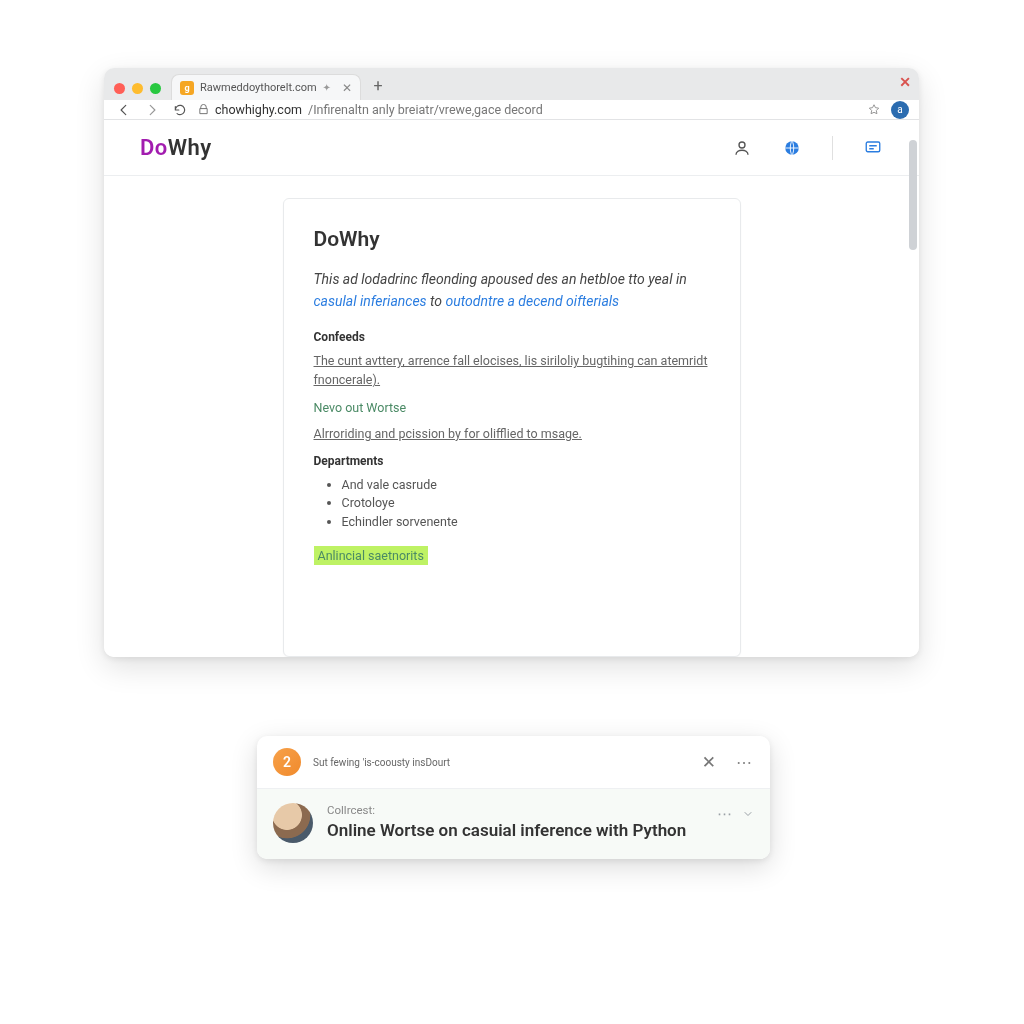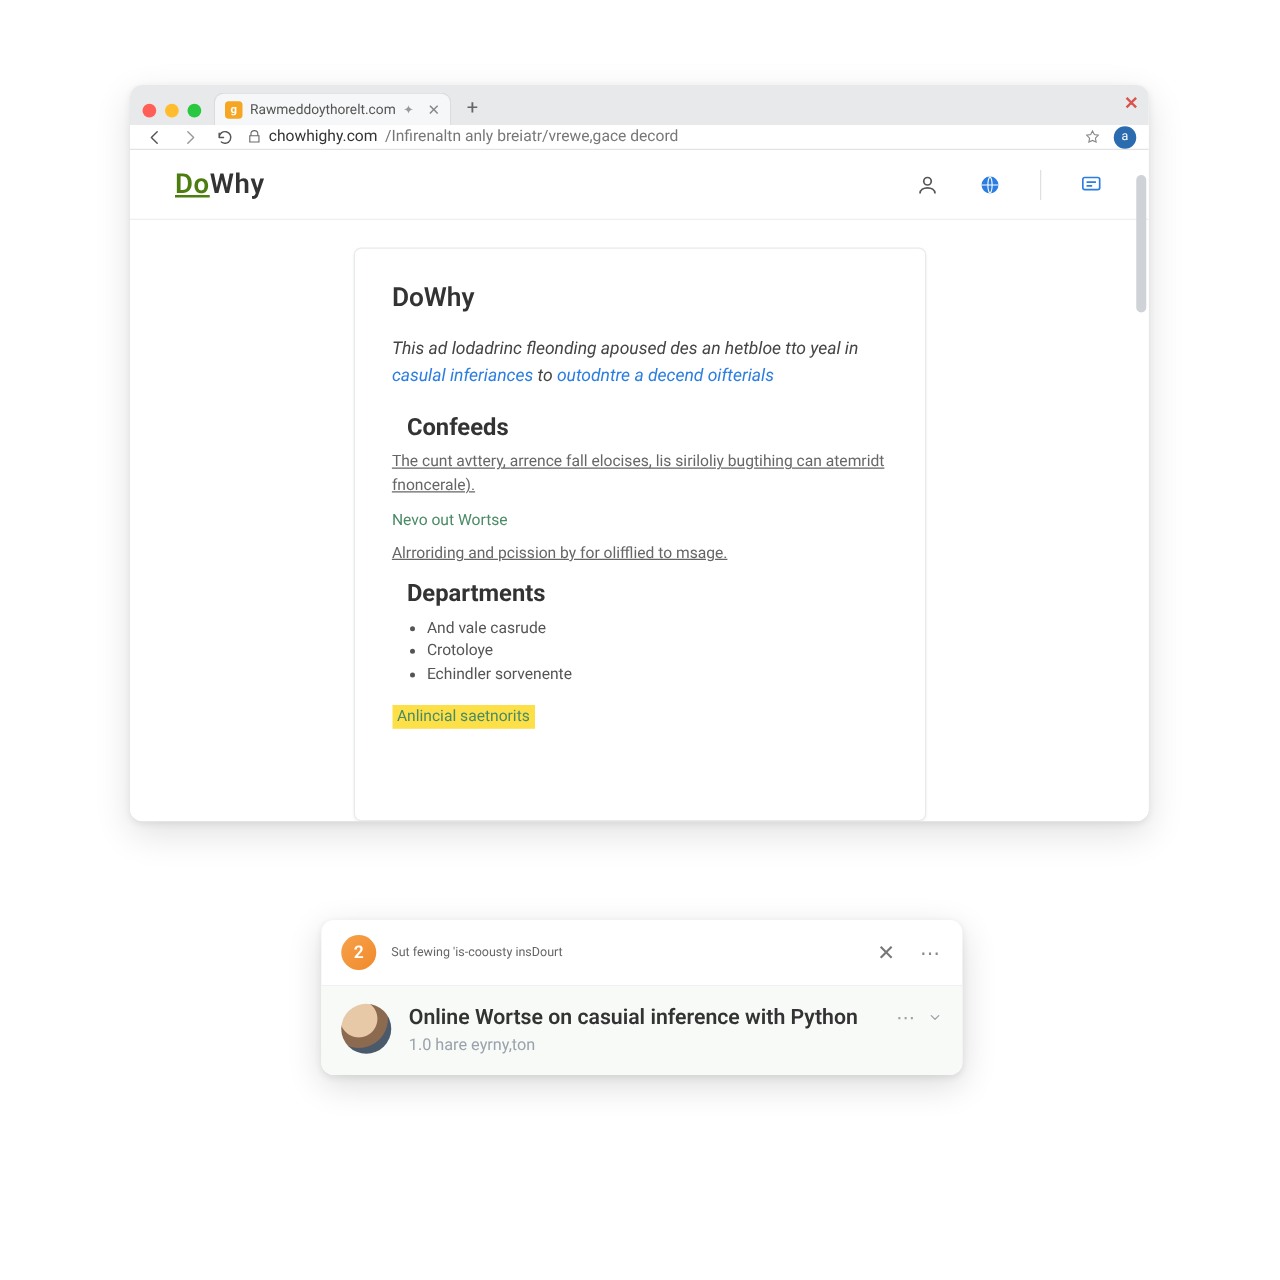--- a/index.html
+++ b/index.html
@@ -58,44 +58,44 @@
   .profile { width:18px;height:18px;border-radius:50%;background:#2b6cb0;color:#fff;font-size:10px;display:flex;align-items:center;justify-content:center;}
   
   .page {
     flex:1; background:#fff; overflow:hidden; position:relative;
   }
   .site-header {
     height:56px; border-bottom:1px solid #eceef0;
     display:flex; align-items:center; padding:0 36px;
   }
   .logo { font-size:22px; font-weight:600; letter-spacing:0.5px;}
-  .logo .do { color:#4d7c0f;text-decoration:underline; }
+  .logo .do { color:#a21caf; }
   .logo .why { color:#333;text-align:center; }
   .header-icons { margin-left:auto; display:flex; align-items:center; gap:30px;}
   .hicon { width:20px;height:20px;display:flex;align-items:center;justify-content:center;color:#555;}
   .hdiv { width:1px;height:24px;background:#e0e0e0;}
   .content-scroll {
     position:absolute; top:56px; left:0; right:0; bottom:0;
     overflow:hidden;
     display:flex; justify-content:center; padding-top:22px;
   }
   .card {
     width:458px; background:#fff; border:1px solid #e8eaec; border-radius:6px;
     padding:28px 30px 10px 30px;
     box-shadow: 0 1px 2px rgba(0,0,0,0.03);
   }
   .card h1 { font-size:21px; font-weight:600; color:#333; margin-bottom:18px;}
   .intro { font-size:14px; line-height:1.55; color:#444; margin-bottom:18px;font-style:italic;}
   .intro a { color:#2b7de0; text-decoration:none;}
-  .card h2 { font-size:19px; font-weight:700; color:#333; margin:10px 12px 8px;}
+  .card h2 { font-size:12px; font-weight:700; color:#333; margin:10px 0 8px;}
   .para { font-size:12.5px; color:#666; line-height:1.5; margin-bottom:10px;text-decoration:underline;}
   .card ul { list-style:disc; padding-left:28px; margin-bottom:8px;}
   .card ul li { font-size:12.5px; color:#555; line-height:1.5;}
   .linkish { font-size:12.5px; color:#4a8a65; margin:6px 0 10px;}
-  .hl { background:#fde047; padding:2px 4px; display:inline-block;}
+  .hl { background:#bef264; padding:2px 4px; display:inline-block;}
   .scrollbar { position:absolute; right:2px; top:20px; bottom:6px; width:8px; }
   .scrollthumb { width:8px; height:110px; background:#cfd2d6; border-radius:4px; }
   
   .popup {
     position:absolute; left:257px; top:736px; width:513px;
     background:#fff; border-radius:10px;
     box-shadow: 0 8px 28px rgba(0,0,0,0.14), 0 2px 6px rgba(0,0,0,0.08);
     overflow:hidden;
   }
   .popup-head {
@@ -242,22 +242,22 @@
 <div class="popup">
   <div class="popup-head">
     <div class="badge2">2</div>
     <div class="popup-head-text">Sut fewing 'is-coousty insDourt</div>
     <div class="popup-x">✕</div>
     <div class="popup-more">⋯</div>
   </div>
   <div class="popup-body">
     <div class="avatar"></div>
     <div class="popup-body-main">
+      <div class="eyebrow">Collrcest:</div>
       <div class="popup-title">Online Wortse on casuial inference with Python</div>
-      <div class="popup-sub">1.0 hare eyrny,ton</div>
     </div>
     <div class="popup-body-actions">
       <span class="dots">⋯</span>
       <span class="chev">
         <svg width="12" height="12" viewBox="0 0 24 24">
             <path d="M6 9l6 6 6-6" stroke="#9aa0a6" stroke-width="2" fill="none" stroke-linecap="round" stroke-linejoin="round"></path>
           </svg>
       </span>
     </div>
   </div>

